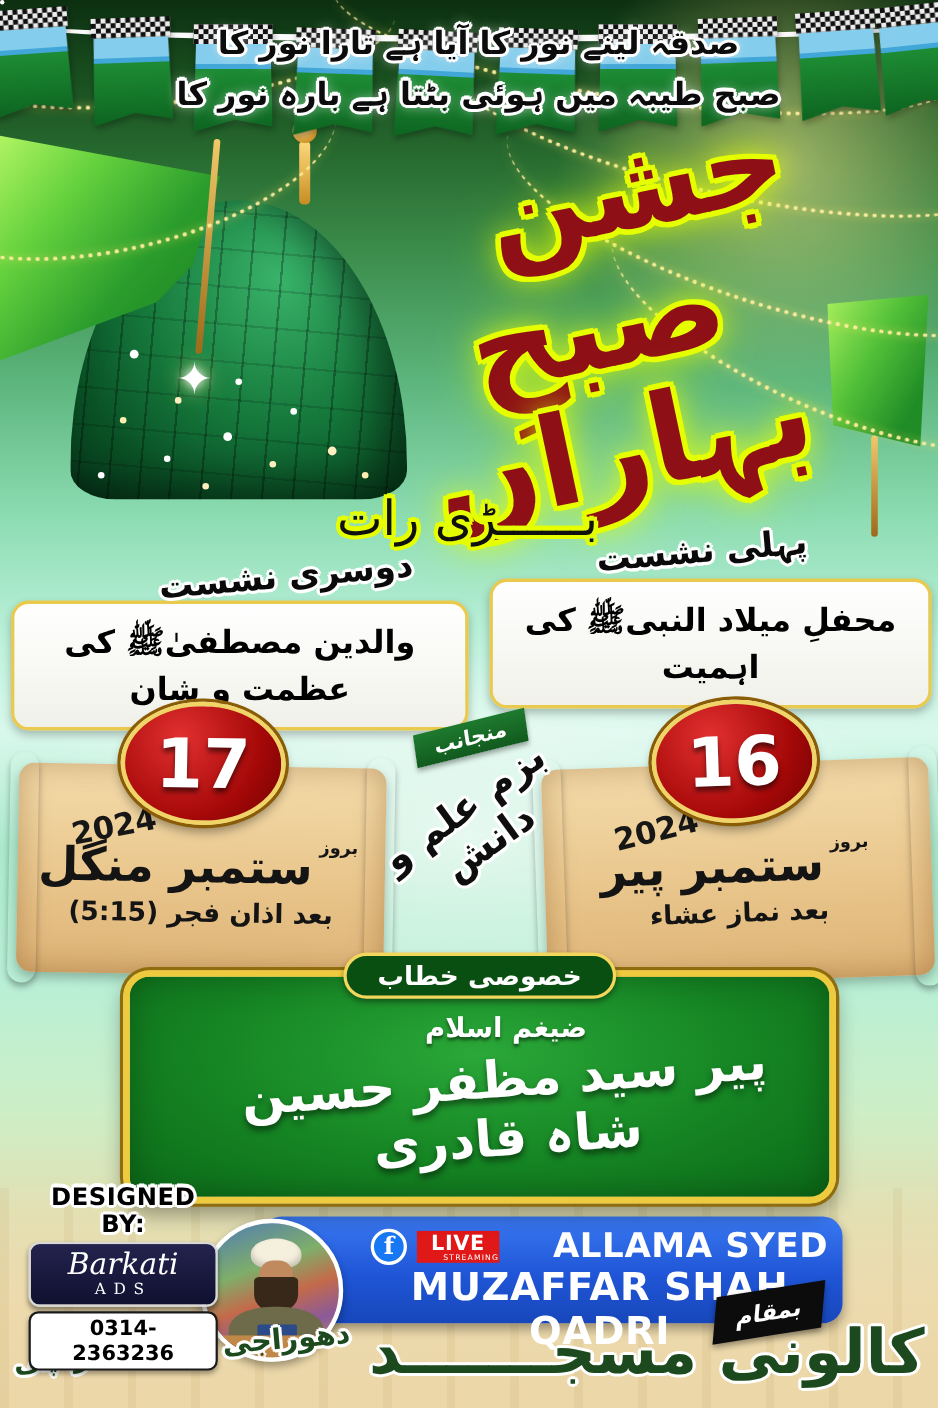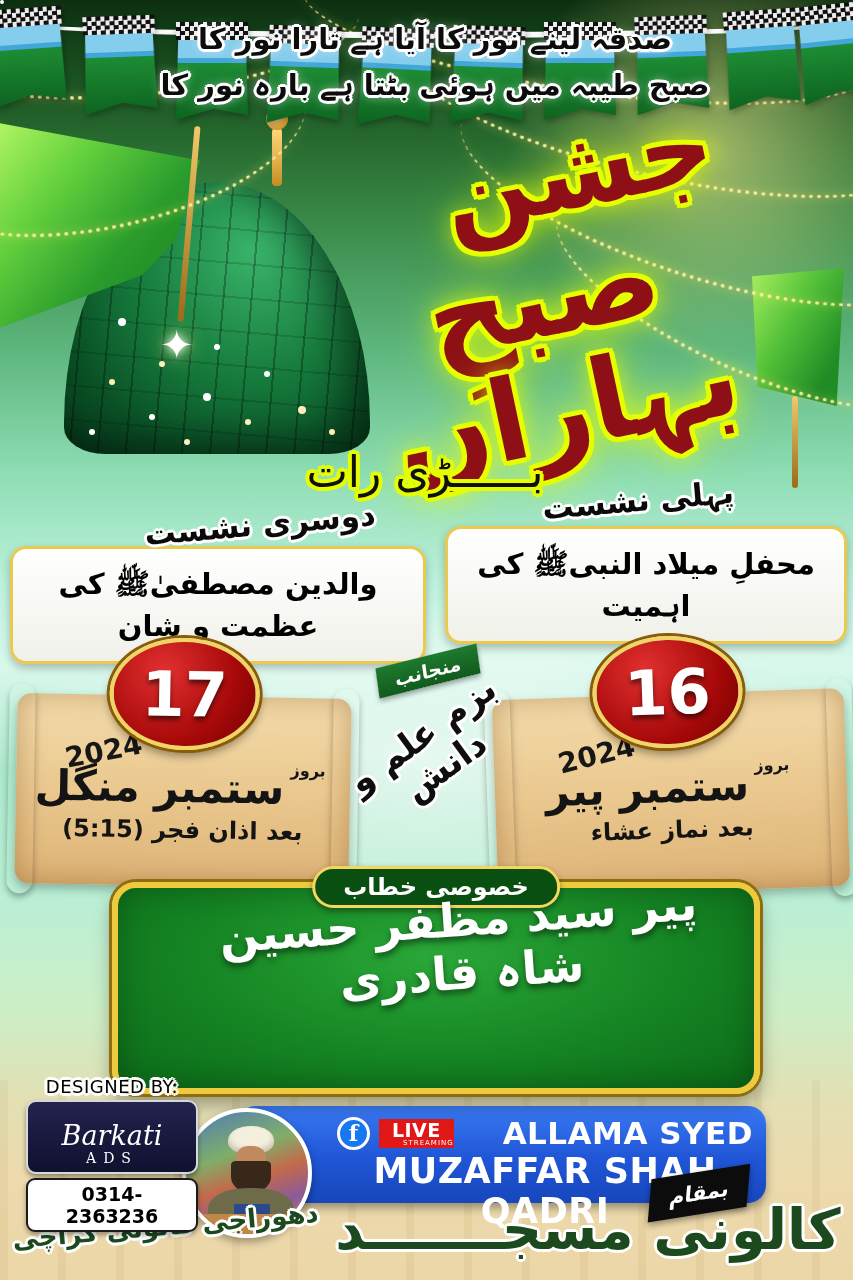--- a/index.html
+++ b/index.html
@@ -147,23 +147,23 @@
     background:#0a4f12; color:#fff; font-size:24px; font-weight:bold; direction:rtl; white-space:nowrap;
     border:3px solid #f3d65c; border-radius:22px; padding:4px 28px; box-shadow:0 3px 6px rgba(0,0,0,.4); }
   .special-hon { text-align:center; color:#fff; direction:rtl; font-size:25px; font-weight:bold; margin-top:32px;
     text-shadow:0 2px 3px rgba(0,0,0,.5); }
   .special-name { text-align:center; color:#fff; direction:rtl; font-size:46px; font-weight:bold;
     transform:rotate(-4deg); margin-top:6px; padding:0 12px; line-height:1.15;
     text-shadow:0 4px 6px rgba(0,0,0,.5); }
 
   
   .designer { position:absolute; left:26px; top:1076px; width:172px; z-index:7; text-align:center; }
-  .designer-label { font-size:18px; font-weight:normal; color:#000; letter-spacing:.5px; }
+  .designer-label { font-size:22px; font-weight:bold; color:#000; letter-spacing:.5px; }
   .designer-brand { margin-top:3px; background:linear-gradient(180deg,#23234e,#101030); color:#fff;
-    border:2px solid #d8d8d8; border-radius:10px; padding:20px 2px 6px; box-shadow:0 3px 5px rgba(0,0,0,.4); }
+    border:2px solid #d8d8d8; border-radius:10px; padding:5px 2px 6px; box-shadow:0 3px 5px rgba(0,0,0,.4); }
   .brand1 { font-family:"DejaVu Serif", serif; font-style:italic; font-size:27px; line-height:1.05; }
   .brand2 { font-family:"DejaVu Serif", serif; font-size:14px; letter-spacing:7px; }
   .designer-phone { margin-top:4px; background:#fff; border:2px solid #1a1a1a; border-radius:9px;
     font-size:19px; font-weight:bold; color:#000; padding:3px 16px; box-shadow:0 3px 5px rgba(0,0,0,.35); }
 
   
   .live-bar { position:absolute; left:238px; top:1106px; width:528px; height:97px; z-index:5;
     background:linear-gradient(180deg,#3a79f2 0%, #1f55d6 55%, #1747bb 100%);
     border-radius:18px; box-shadow:0 5px 10px rgba(0,0,0,.35); padding-left:86px; }
   .live-row { display:flex; align-items:center; justify-content:center; gap:9px; margin-top:9px; }
@@ -306,20 +306,21 @@
     <div class="scroll-time" lang="ur">بعد اذان فجر (5:15)</div>
   </div>
 
   <div class="org">
     <div class="org-label" lang="ur">منجانب</div>
     <div class="org-name outline-w" lang="ur">بزم علم و دانش</div>
   </div>
 
   <div class="special">
     <div class="special-label" lang="ur">خصوصی خطاب</div>
+    <div class="special-hon" lang="ur">ضیغم اسلام</div>
     <div class="special-name" lang="ur">پیر سید مظفر حسین شاہ قادری</div>
   </div>
 
   <div class="designer">
     <div class="designer-label outline-w">DESIGNED BY:</div>
     <div class="designer-brand">
       <div class="brand1">Barkati</div>
       <div class="brand2">ADS</div>
     </div>
     <div class="designer-phone">0314-2363236</div>

